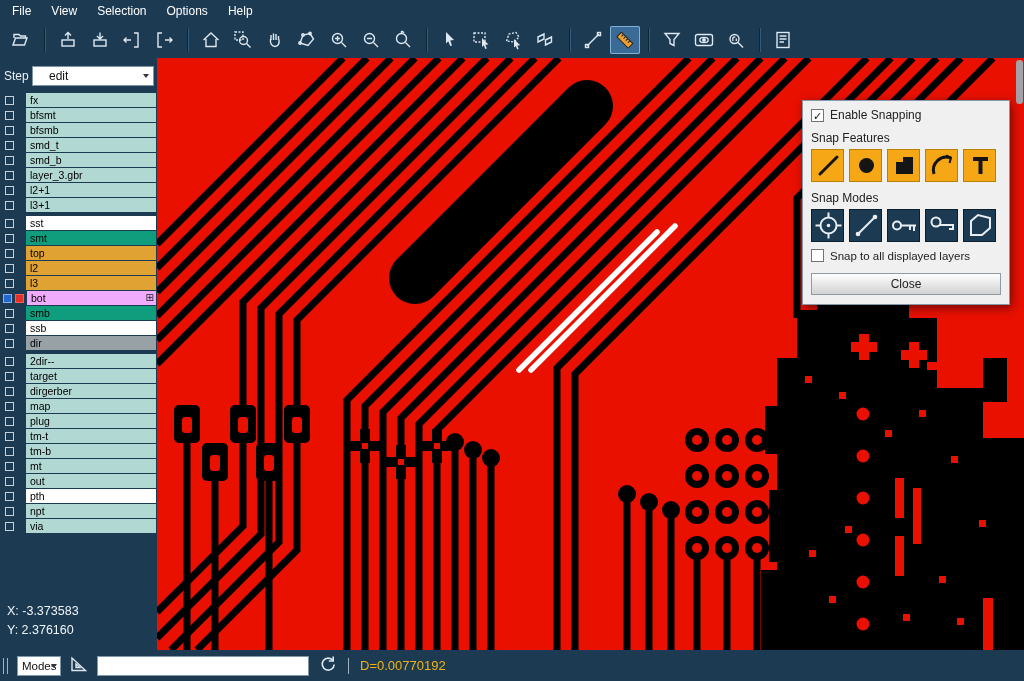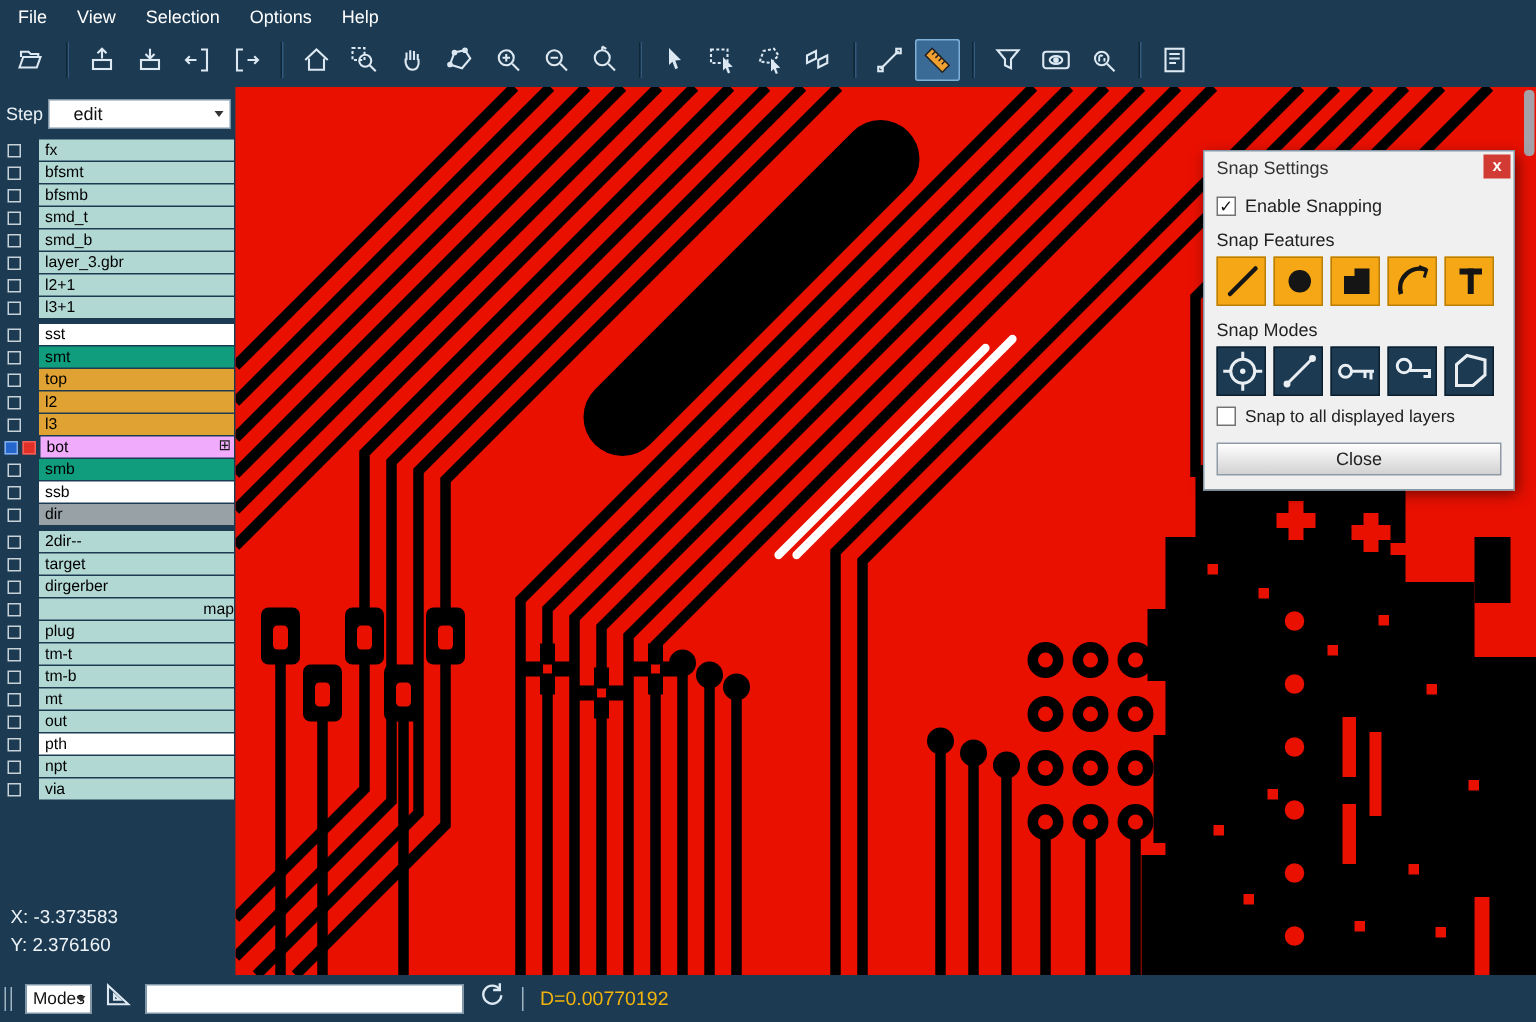--- a/index.html
+++ b/index.html
@@ -349,21 +349,21 @@
           </span>
         </div>
       <div class="lrow">
           <span class="cb"></span>
           <span class="lbar" style="background: rgb(178, 216, 211);">
             <span class="ltext">dirgerber</span>
           </span>
         </div>
       <div class="lrow">
           <span class="cb"></span>
-          <span class="lbar" style="background: rgb(178, 216, 211); justify-content: flex-end;">
+          <span class="lbar" style="background: rgb(178, 216, 211);">
             <span class="ltext">map</span>
           </span>
         </div>
       <div class="lrow">
           <span class="cb"></span>
           <span class="lbar" style="background: rgb(178, 216, 211);">
             <span class="ltext">plug</span>
           </span>
         </div>
       <div class="lrow">
@@ -551,24 +551,20 @@
       </g>
       <g stroke-width="5.5" stroke-linecap="round" fill="none">
         <path d="M518,168 L374,312" stroke="#ffffff"></path>
         <path d="M500,174 L362,312" stroke="#ffffff"></path>
       </g>
     </svg>
     <div id="vscroll"></div>
   </div>
 
   <div id="snapdlg">
-    <div id="dlgtitle">
-      <span id="dlgtitletext">Snap Settings</span>
-      <div id="dlgclose">x</div>
-    </div>
     <div class="dlgrow">
       <span class="dcb">✓</span>
       <span class="dlabel">Enable Snapping</span>
     </div>
     <div class="dsec">Snap Features</div>
     <div class="dbtns">
       <div class="fbtn">
           <svg width="33" height="33">
             <path d="M8,25 L25,8" stroke="#151515" stroke-width="3" stroke-linecap="round" fill="none"></path>
           </svg>

